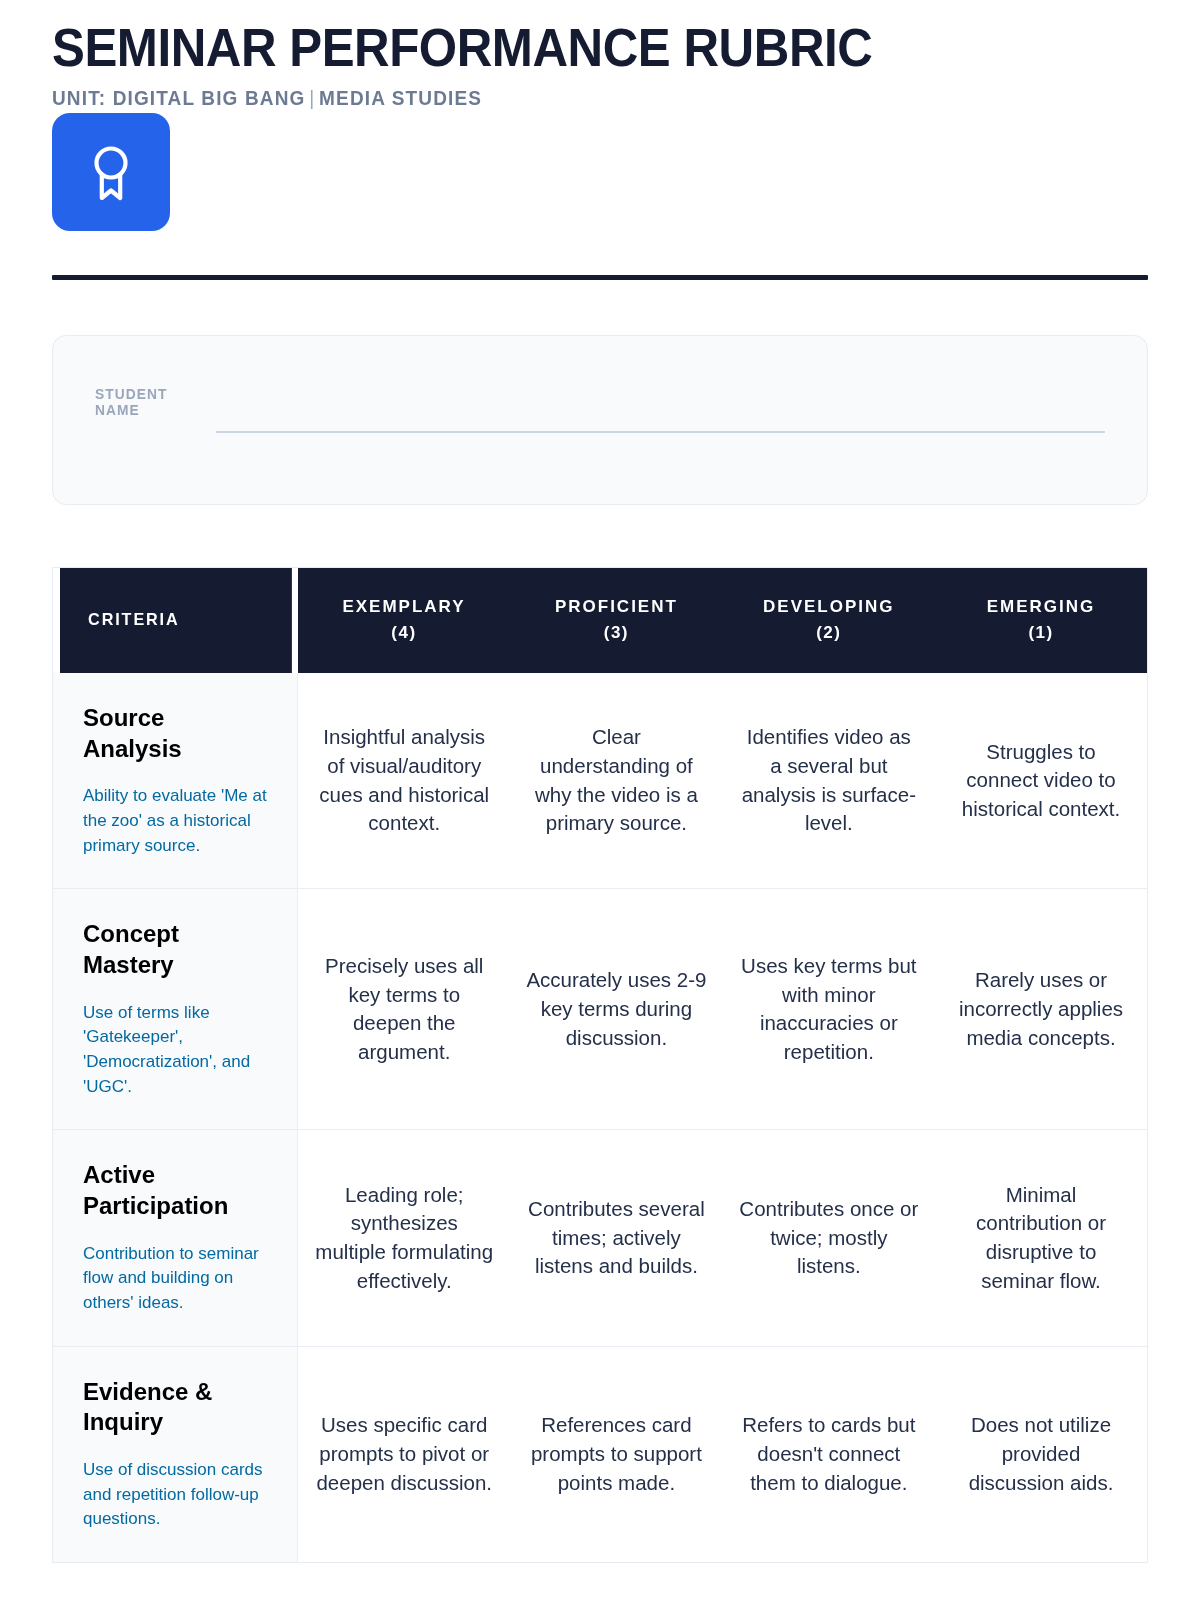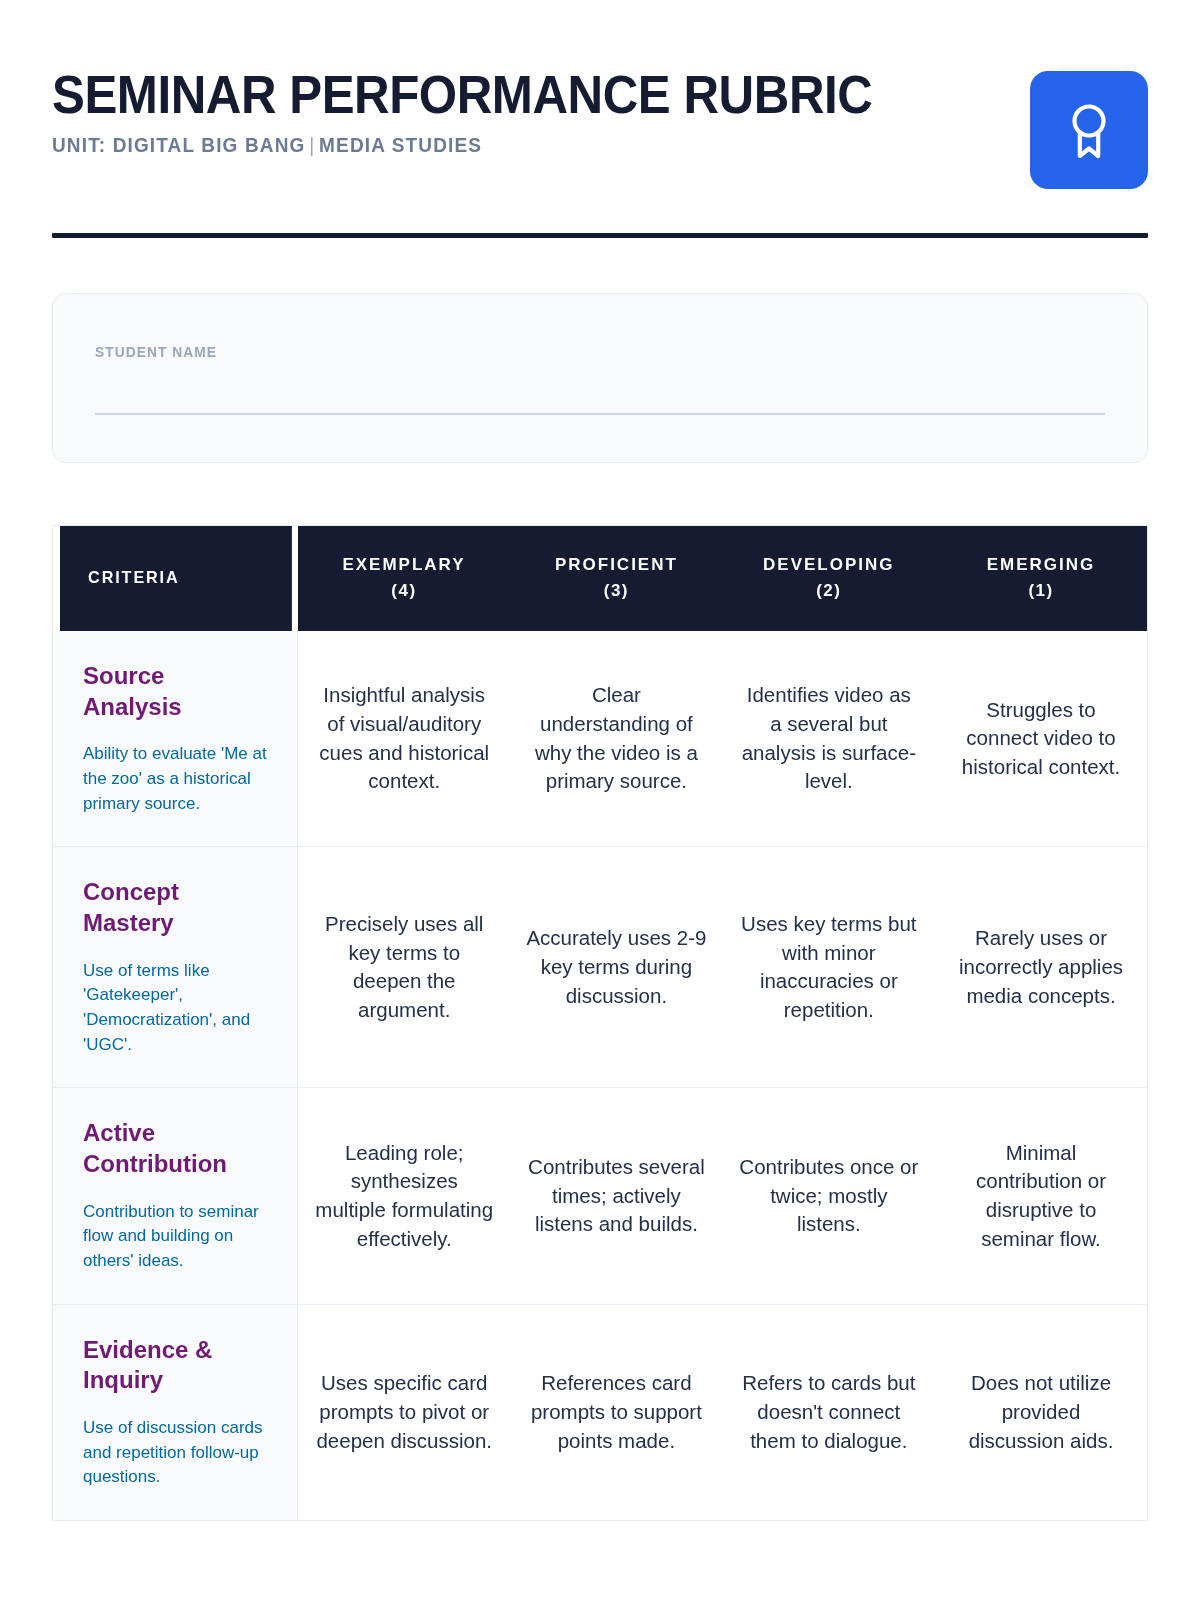--- a/index.html
+++ b/index.html
@@ -20,21 +20,22 @@
     height: 1600px;
     box-sizing: border-box;
     padding: 0 52px;
   }
 
   
   .header {
     display: flex;
     align-items: flex-start;
     justify-content: space-between;
-    padding-top: 68px;
+    padding-top: 21px;
+    flex-direction: column;
   }
   .header-text {
     flex: 1 1 auto;
     min-width: 0;
   }
   .doc-title {
     font-size: 53px;
     font-weight: 700;
     letter-spacing: -0.5px;
     line-height: 1.02;
@@ -86,21 +87,21 @@
     box-sizing: border-box;
     border: 1px solid #e7ebf2;
     border-radius: 14px;
     background: #f8fafc;
     display: flex;
     padding: 50px 42px 0 42px;
   }
   .field {
     flex: 1 1 0;
     display: flex;
-    flex-direction: column;
+    flex-direction: row;
     gap: 8px;
   }
   .field + .field { margin-left: 52px; }
   .field-label {
     font-size: 14.5px;
     font-weight: 700;
     letter-spacing: 1.1px;
     color: #9aa7bb;
     transform: scaleX(0.95);
     transform-origin: left center;
@@ -156,21 +157,21 @@
   }
   .td-crit {
     background: #f8fafc !important;
     border-right: 1px solid #eaeef4;
     padding: 30px 30px 30px 30px !important;
     text-align: left;
   }
   .crit-name {
     font-size: 24px;
     font-weight: 700;
-    color: #701a75;
+    color: #000000;
     line-height: 1.28;
   }
   .crit-desc {
     margin-top: 20px;
     font-size: 17px;
     line-height: 1.45;
     color: #0369a1;
   }
   .td-level {
     text-align: center;
@@ -258,21 +259,21 @@
           <div class="crit-desc">Use of terms like 'Gatekeeper', 'Democratization', and 'UGC'.</div>
         </td>
         <td class="td-level">Precisely uses all key terms to deepen the argument.</td>
         <td class="td-level">Accurately uses 2-9 key terms during discussion.</td>
         <td class="td-level">Uses key terms but with minor inaccuracies or repetition.</td>
         <td class="td-level">Rarely uses or incorrectly applies media concepts.</td>
       </tr>
 
       <tr>
         <td class="td-crit">
-          <div class="crit-name">Active Contribution</div>
+          <div class="crit-name">Active Participation</div>
           <div class="crit-desc">Contribution to seminar flow and building on others' ideas.</div>
         </td>
         <td class="td-level">Leading role; synthesizes multiple formulating effectively.</td>
         <td class="td-level">Contributes several times; actively listens and builds.</td>
         <td class="td-level">Contributes once or twice; mostly listens.</td>
         <td class="td-level">Minimal contribution or disruptive to seminar flow.</td>
       </tr>
 
       <tr>
         <td class="td-crit">

